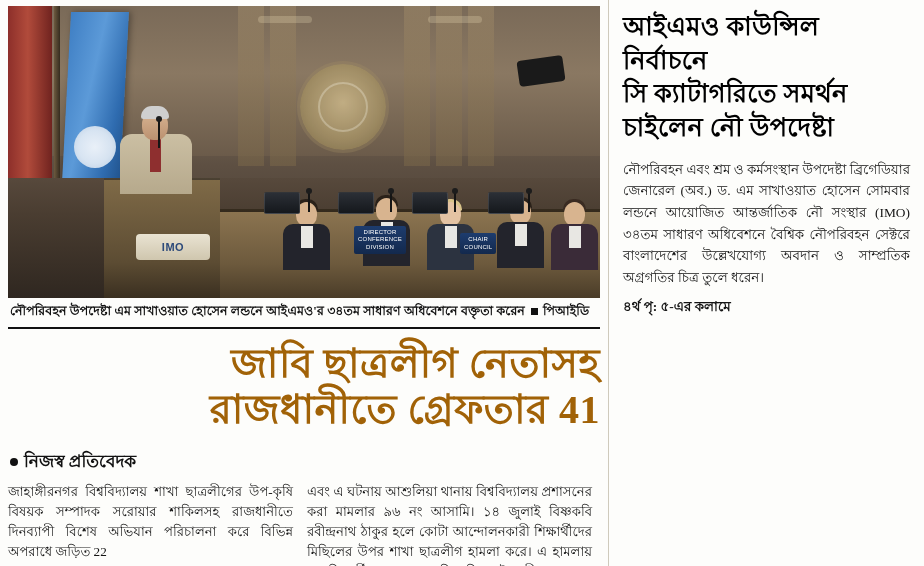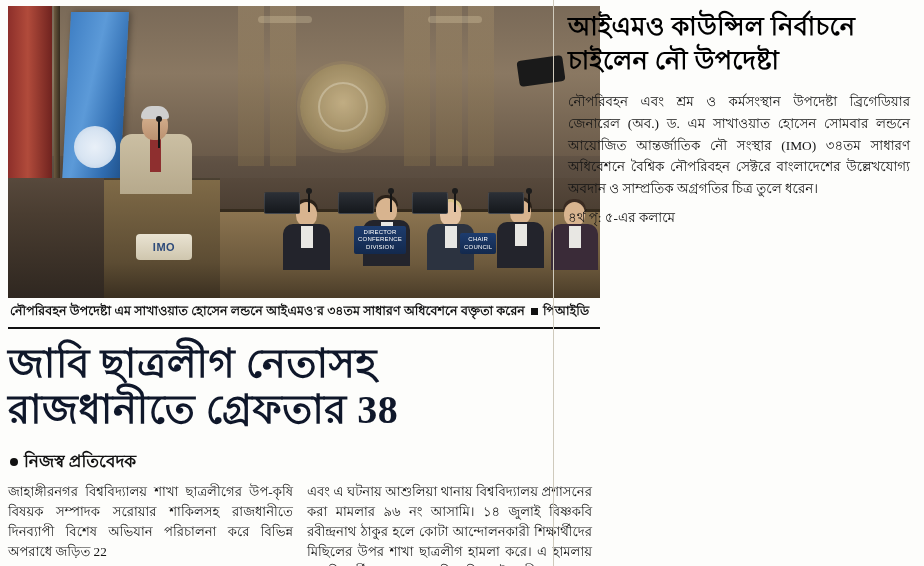--- a/index.html
+++ b/index.html
@@ -118,21 +118,21 @@
   .ph-podium {
     position: absolute;
     left: 96px; bottom: 0;
     width: 116px; height: 118px;
     background: linear-gradient(180deg,#7f6a47 0%, #5c4c33 70%, #3a2f20 100%);
     border-top: 2px solid rgba(255,255,255,.08);
   }
   .ph-podium-logo {
     position: absolute;
     left: 128px; bottom: 38px;
-    width: 56px; height: 26px;
+    width: 74px; height: 26px;
     border-radius: 4px;
     background: linear-gradient(180deg,#e9e3d2,#cfc6ae);
     color: #2d4a7a;
     font-family: "Liberation Sans", sans-serif;
     font-size: 11px;
     font-weight: bold;
     line-height: 26px;
     text-align: center;
     letter-spacing: .5px;
   }
@@ -263,27 +263,27 @@
     font-weight: bold;
   }
   .photo-caption .sq {
     display: inline-block;
     width: 7px; height: 7px;
     background: #111;
     margin: 0 5px 0 6px;
   }
 
   .headline {
-    text-align: left;
+    text-align: right;
     font-size: 40px;
     line-height: 1.14;
     font-weight: bold;
     letter-spacing: .5px;
     margin: 12px 0 2px 0;
-    color: #0f172a;
+    color: #a16207;
   }
   .headline .l2 { display: block; }
 
   .byline {
     margin: 16px 0 6px 2px;
     font-size: 17px;
     font-weight: bold;
   }
   .byline .bullet {
     display: inline-block;
@@ -305,21 +305,21 @@
     line-height: 1.52;
     text-align: justify;
     color: #141414;
   }
   .body-col p { margin: 0 0 4px 0; }
 
   
   .right-col {
     position: absolute;
     right: 0; top: 0;
-    width: 371px;
+    width: 316px;
     height: 566px;
     box-sizing: border-box;
     padding: 8px 14px 0 14px;
     border-left: 1px solid #cfcabc;
   }
   .right-headline {
     font-size: 25.5px;
     line-height: 1.32;
     font-weight: bold;
     color: #000;
@@ -329,21 +329,21 @@
   .right-headline span { display: block; }
   .right-body {
     font-size: 13.4px;
     line-height: 1.62;
     text-align: justify;
     color: #141414;
   }
   .right-body p { margin: 0 0 7px 0; text-indent: 16px; }
   .right-body p.first { text-indent: 0; }
   .jump {
-    font-weight: normal;
+    font-weight: bold;
   }
 </style>
 </head>
 <body>
 
 <div class="page">
 
   <div class="main-col">
 
     <div class="photo-wrap">
@@ -425,40 +425,41 @@
         <div class="ph-mic" style="left:150px; height:28px; bottom:150px;"></div>
       </div>
     </div>
 
     <div class="photo-caption">
       <span>নৌপরিবহন উপদেষ্টা এম সাখাওয়াত হোসেন লন্ডনে আইএমও'র ৩৪তম সাধারণ অধিবেশনে বক্তৃতা করেন</span><span class="sq"></span><span class="credit">পিআইডি</span>
     </div>
 
     <div class="headline">
       <span class="l1">জাবি ছাত্রলীগ নেতাসহ</span>
-      <span class="l2">রাজধানীতে গ্রেফতার 38</span>
+      <span class="l2">রাজধানীতে গ্রেফতার 41</span>
     </div>
 
     <div class="byline">
       <span class="bullet"></span><span>নিজস্ব প্রতিবেদক</span>
     </div>
 
     <div class="body-cols">
       <div class="body-col">
         <p>জাহাঙ্গীরনগর বিশ্ববিদ্যালয় শাখা ছাত্রলীগের উপ-কৃষি বিষয়ক সম্পাদক সরোয়ার শাকিলসহ রাজধানীতে দিনব্যাপী বিশেষ অভিযান পরিচালনা করে বিভিন্ন অপরাধে জড়িত 22</p>
       </div>
       <div class="body-col">
         <p>এবং এ ঘটনায় আশুলিয়া থানায় বিশ্ববিদ্যালয় প্রশাসনের করা মামলার ৯৬ নং আসামি। ১৪ জুলাই বিষ্ণকবি রবীন্দ্রনাথ ঠাকুর হলে কোটা আন্দোলনকারী শিক্ষার্থীদের মিছিলের উপর শাখা ছাত্রলীগ হামলা করে। এ হামলায় চার শিক্ষার্থী আহত হয়। শাকিল ছিনতাই, নারী</p>
       </div>
     </div>
   </div>
 
   <div class="right-col">
     <div class="right-headline">
       <span>আইএমও কাউন্সিল নির্বাচনে</span>
+      <span>সি ক্যাটাগরিতে সমর্থন</span>
       <span>চাইলেন নৌ উপদেষ্টা</span>
     </div>
     <div class="right-body">
       <p class="first">নৌপরিবহন এবং শ্রম ও কর্মসংস্থান উপদেষ্টা ব্রিগেডিয়ার জেনারেল (অব.) ড. এম সাখাওয়াত হোসেন সোমবার লন্ডনে আয়োজিত আন্তর্জাতিক নৌ সংস্থার (IMO) ৩৪তম সাধারণ অধিবেশনে বৈশ্বিক নৌপরিবহন সেক্টরে বাংলাদেশের উল্লেখযোগ্য অবদান ও সাম্প্রতিক অগ্রগতির চিত্র তুলে ধরেন।</p>
       <p class="jump" style="text-indent:0;">৪র্থ পৃ: ৫-এর কলামে</p>
     </div>
   </div>
 
 </div>
 

